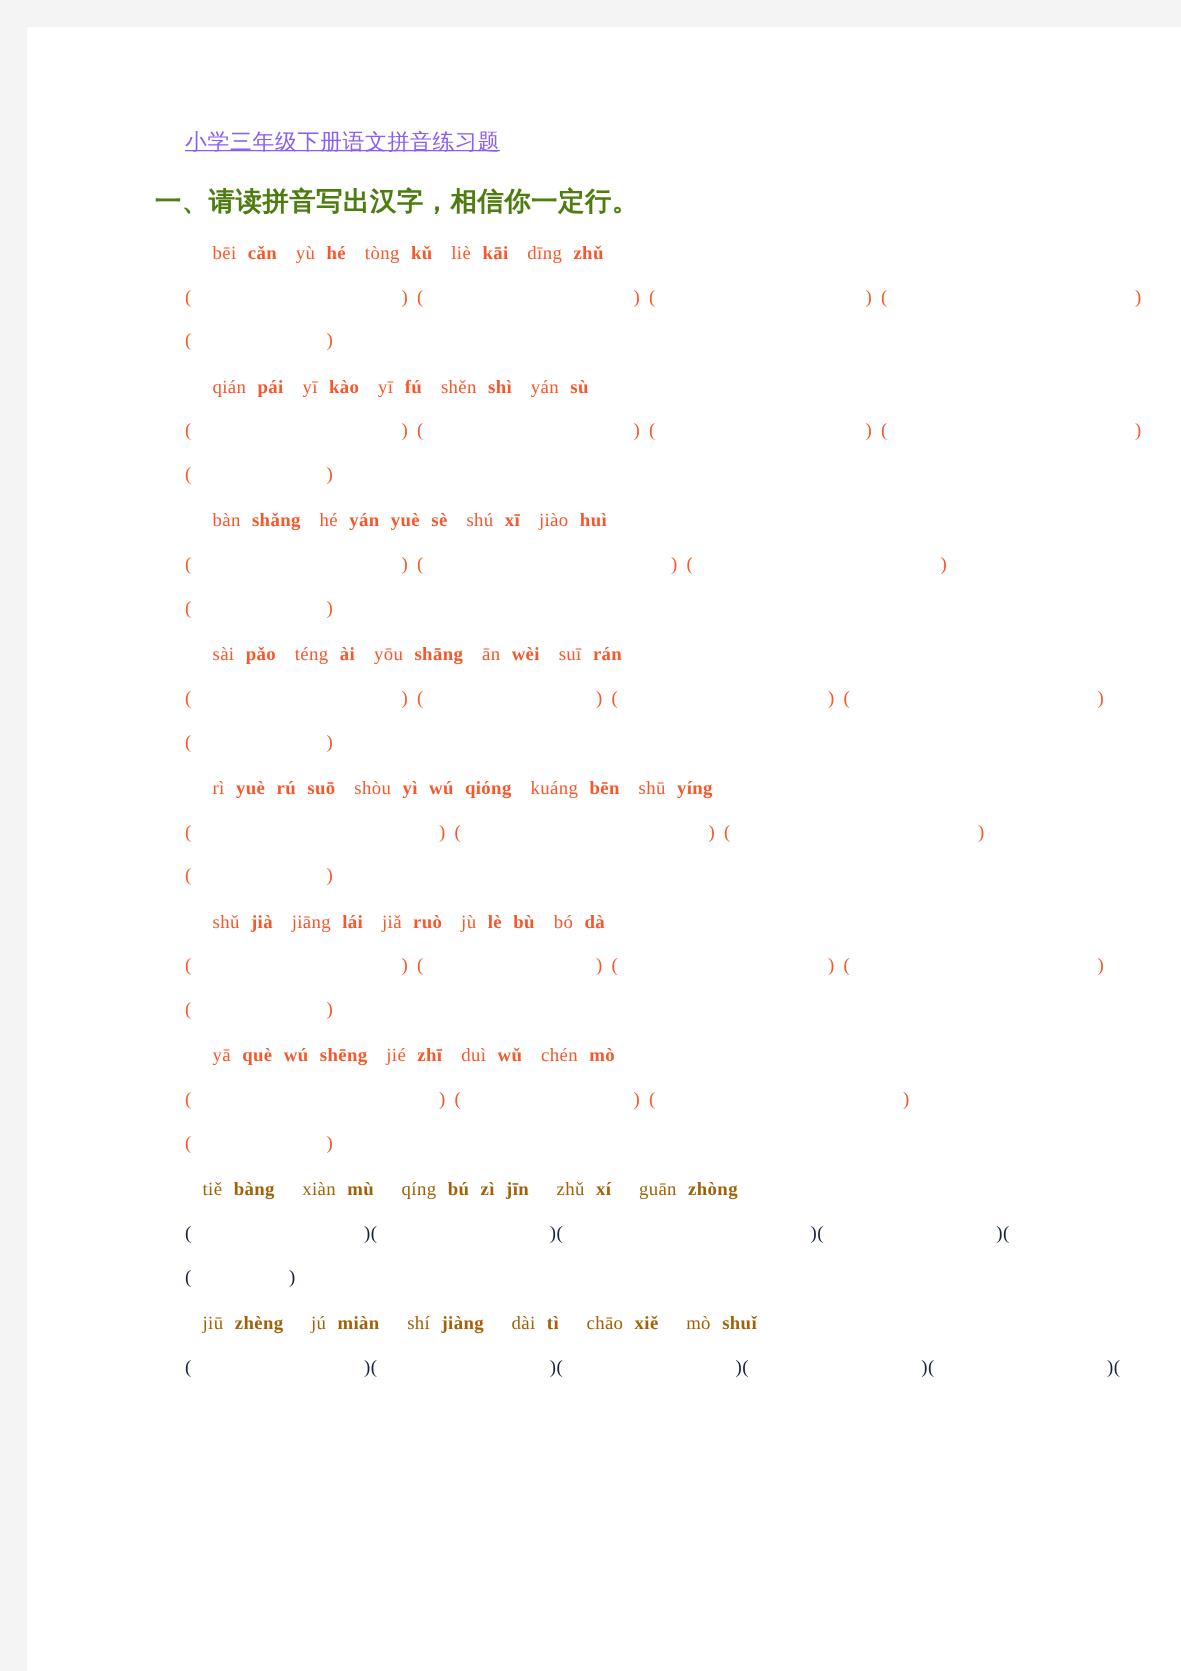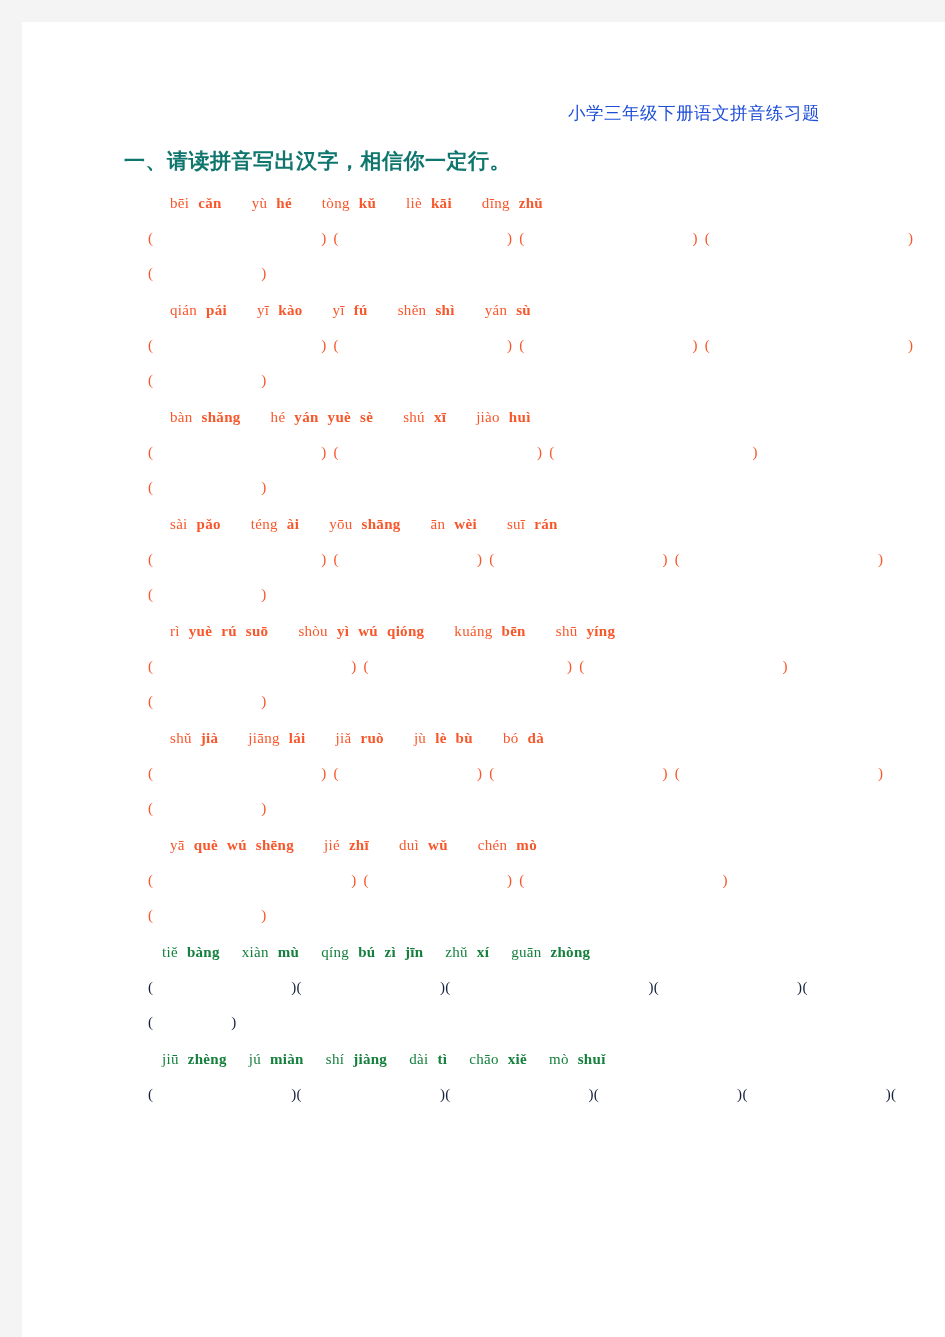--- a/index.html
+++ b/index.html
@@ -40,58 +40,59 @@
   }
 
   .doc-body {
     position: absolute;
     left: 126px;           
     top: 76px;
     width: 672px;
   }
 
   .doc-title {
-    text-align: right;
+    text-align: left;
     font-size: 17.5px;
     line-height: 30px;
-    color: #1d4ed8;
+    color: #8b5cf6;
     letter-spacing: 0.5px;
     margin-bottom: 18px;
+    text-decoration: underline;
   }
 
   .section-heading {
     font-size: 21px;
     font-weight: bold;
     line-height: 30px;
-    color: #0f766e;
+    color: #4d7c0f;
     letter-spacing: 0.5px;
     margin-left: -24px;
     margin-bottom: 10px;
   }
 
   
   .pin-group {
     margin-bottom: 2px;
   }
 
   .pin-line {
     font-size: 15px;
     line-height: 35px;
     white-space: nowrap;
     letter-spacing: 0.3px;
     padding-left: 22px;
   }
   .pin-line.orange { color: #f8572b; }
-  .pin-line.dark   { color: #15803d; padding-left: 14px; }
+  .pin-line.dark   { color: #a16207; padding-left: 14px; }
 
   .pin-word {
     display: inline-block;
   }
   
-  .pin-word + .pin-word { margin-left: 30px; }
+  .pin-word + .pin-word { margin-left: 15px; }
   .pin-line.dark .pin-word + .pin-word { margin-left: 22px; }
 
   .pin-syl + .pin-syl { margin-left: 9px; font-weight: bold; }
 
   
   .brk-line {
     font-size: 15px;
     line-height: 35px;
     white-space: nowrap;
     letter-spacing: 0.3px;

